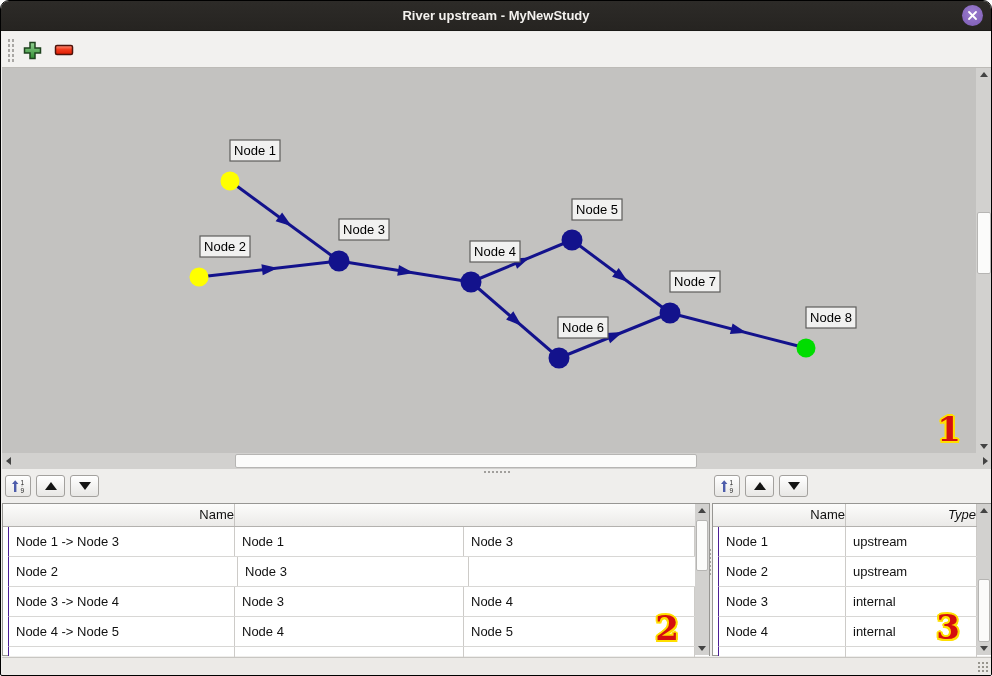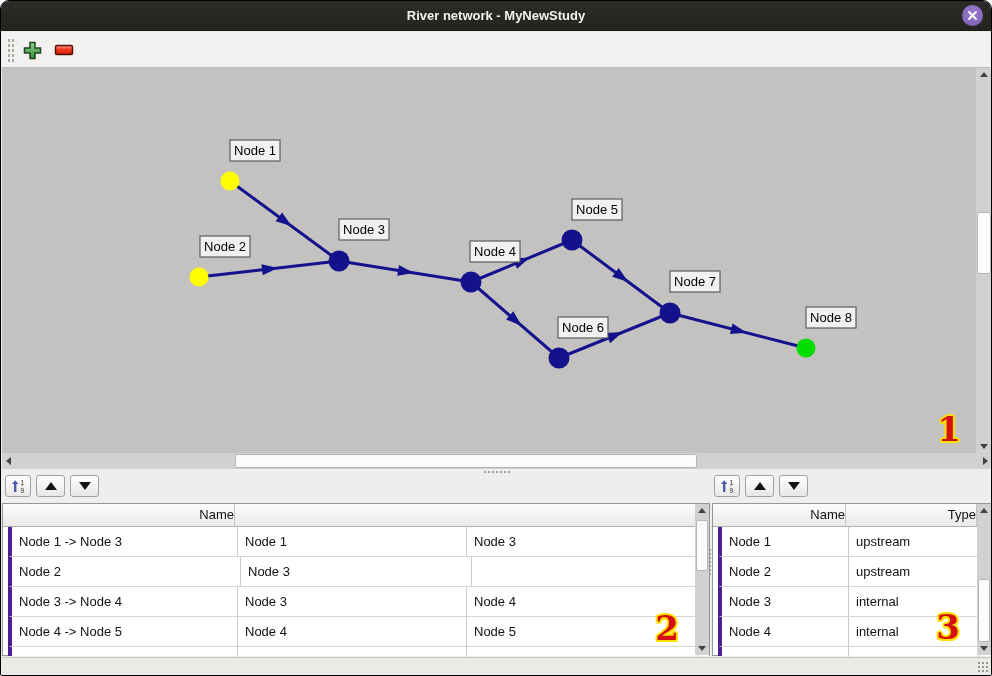--- a/index.html
+++ b/index.html
@@ -73,21 +73,21 @@
 
   
   .panel{position:absolute;top:502px;height:153px;background:#ffffff;border:1px solid #979693;}
   .panel.links{left:1px;width:708px;}
   .panel.nodes{left:711px;width:280px;}
   .thead{display:flex;height:23px;border-bottom:1px solid #b3b1ae;
     background:linear-gradient(#fcfcfb,#ebeae8);}
   .th{height:22px;line-height:22px;text-align:right;font-size:13px;color:#111;
     border-right:1px solid #c6c4c1;overflow:hidden;}
   .tbody{padding-left:5px;}
-  .tr{display:flex;height:30px;border-bottom:1px solid #d8d7d5;border-left:4px solid #4c1d95;background:#fff;}
+  .tr{display:flex;height:30px;border-bottom:1px solid #d8d7d5;border-left:1px solid #4c1d95;background:#fff;}
   .tr.partial{border-bottom:none;height:9px;}
   .td{height:29px;line-height:29px;padding-left:7px;font-size:13px;color:#111;
     border-right:1px solid #cdcbc8;white-space:nowrap;overflow:hidden;}
   .tbl-scroll{position:absolute;right:0;top:0;width:14px;height:151px;background:#d2d1cf;}
   .tbl-scroll .sbtn{left:0;width:14px;height:13px;}
   .tbl-scroll .thumb{left:1px;width:12px;}
 
   
   .statusbar{position:absolute;left:1px;top:656px;width:990px;height:19px;
     background:#eceae7;border-top:1px solid #c8c6c2;}
@@ -102,21 +102,21 @@
   .ann1{left:948px;top:428px;}
   .ann2{left:666px;top:627px;}
   .ann3{left:947px;top:626px;}
 </style>
 </head>
 <body>
 
 <div class="window">
 
   <div class="titlebar">
-    <div class="title">River network - MyNewStudy</div>
+    <div class="title">River upstream - MyNewStudy</div>
     <div class="close-btn">
       <svg width="11" height="11" viewBox="0 0 11 11">
         <line x1="2" y1="2" x2="9" y2="9" stroke="#ffffff" stroke-width="1.8" stroke-linecap="round"></line>
         <line x1="9" y1="2" x2="2" y2="9" stroke="#ffffff" stroke-width="1.8" stroke-linecap="round"></line>
       </svg>
     </div>
   </div>
 
   <div class="toolbar">
     <div class="tb-grip"></div>
@@ -299,21 +299,21 @@
       <div class="thumb" style="top:16px;height:51px"></div>
       <div class="sbtn" style="bottom:0">
           <i class="tri tri-down"></i>
         </div>
     </div>
   </div>
 
   <div class="panel nodes" id="nodes-table">
     <div class="thead">
         <div class="th" style="width: 133px;">Name</div>
-        <div class="th" style="width: 131px;">Type</div>
+        <div class="th" style="width: 131px; font-style: italic;">Type</div>
       </div>
     <div class="tbody">
         <div class="tr">
           <div class="td" style="width: 127px;">Node 1</div>
           <div class="td" style="width: 131px;">upstream</div>
         </div>
         <div class="tr">
           <div class="td" style="width: 127px;">Node 2</div>
           <div class="td" style="width: 131px;">upstream</div>
         </div>

